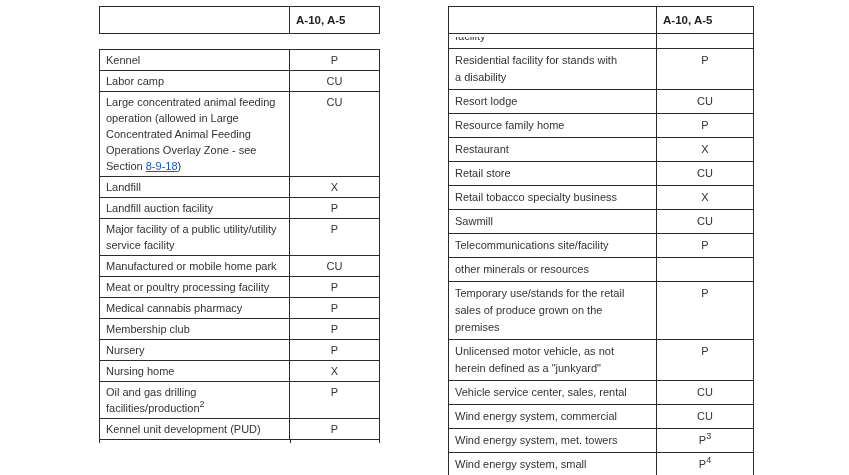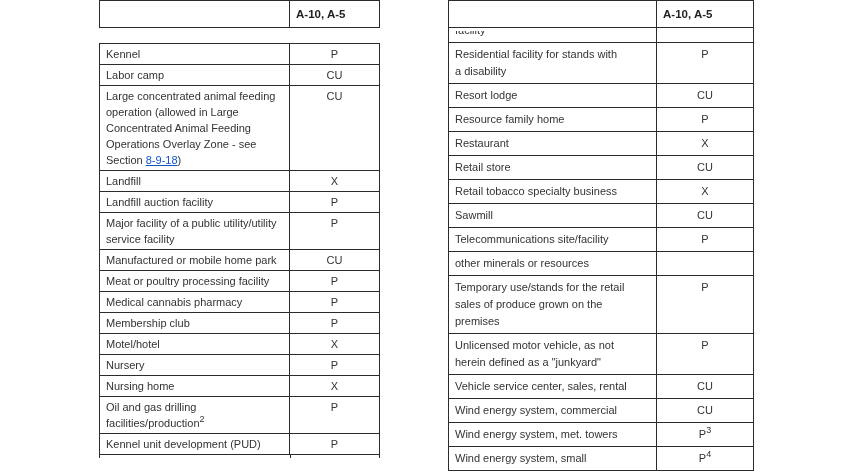--- a/index.html
+++ b/index.html
@@ -10,21 +10,21 @@
     width: 849px;
     height: 475px;
     background: #ffffff;
     position: relative;
     overflow: hidden;
     font-family: "Liberation Sans", sans-serif;
     color: #333333;
   }
   .tbl-wrap {
     position: absolute;
-    top: 0;
+    top: 6px;
   }
   #left-tbl  { left: 99px;  width: 281px; }
   #right-tbl { left: 448px; width: 306px; }
 
   table {
     border-collapse: collapse;
     table-layout: fixed;
     width: 100%;
   }
   td {
@@ -177,26 +177,20 @@
           <td>
             <div class="cell-text"><span>Medical cannabis pharmacy</span></div>
           </td>
           <td class="val">P</td>
         </tr>
         <tr>
           <td>
             <div class="cell-text"><span>Membership club</span></div>
           </td>
           <td class="val">P</td>
-        </tr>
-        <tr>
-          <td>
-            <div class="cell-text"><span>Motel/hotel</span></div>
-          </td>
-          <td class="val">X</td>
         </tr>
         <tr>
           <td>
             <div class="cell-text"><span>Nursery</span></div>
           </td>
           <td class="val">P</td>
         </tr>
         <tr>
           <td>
             <div class="cell-text"><span>Nursing home</span></div>

